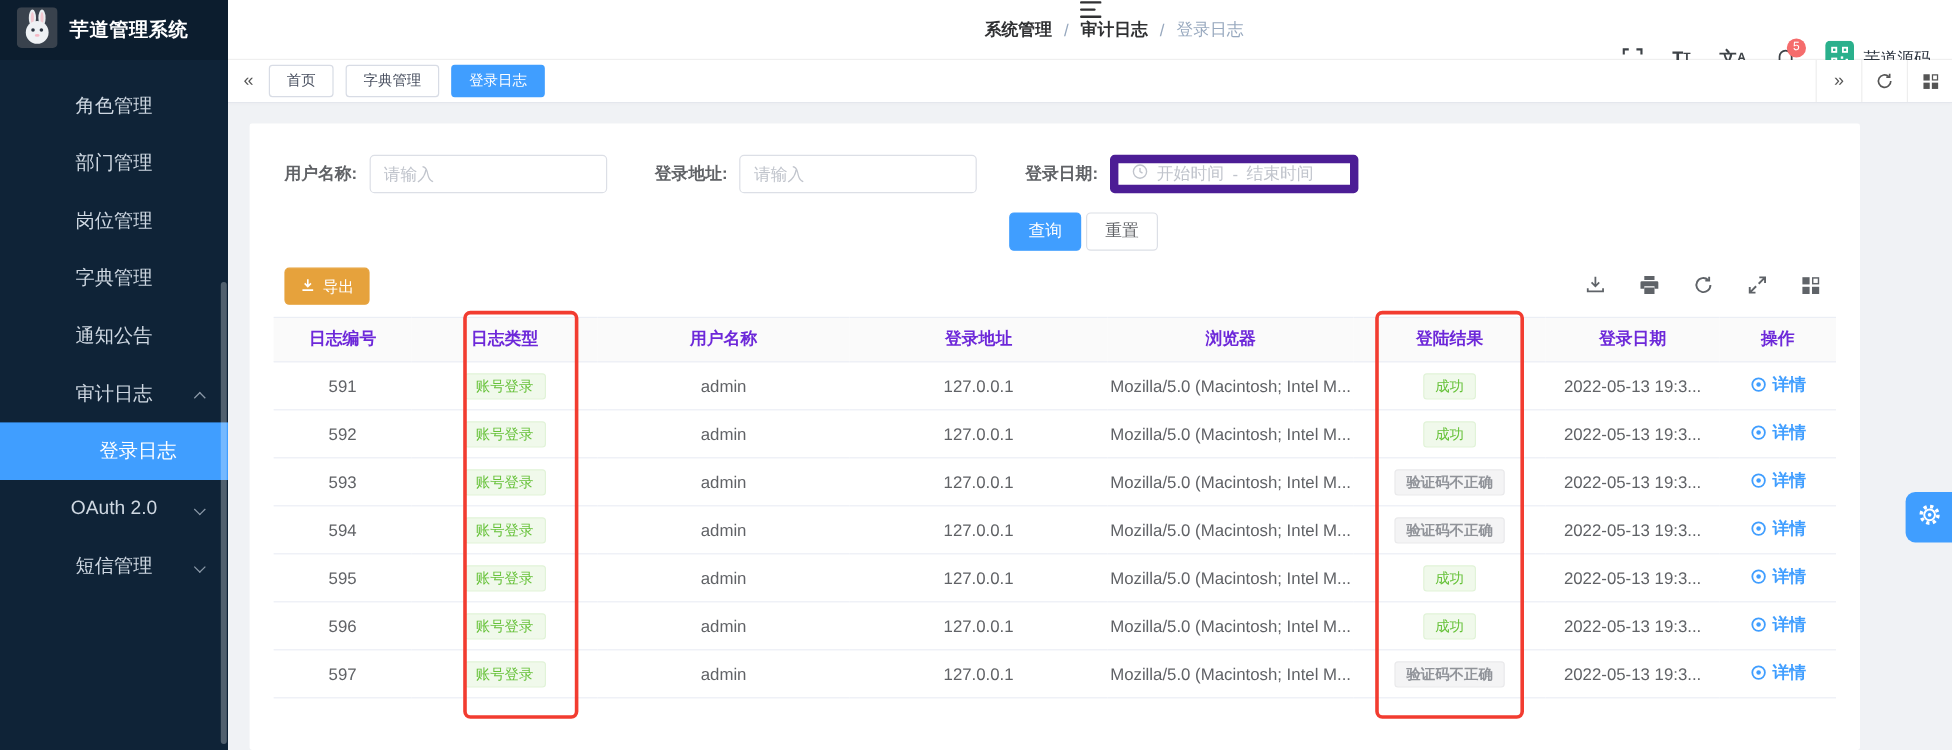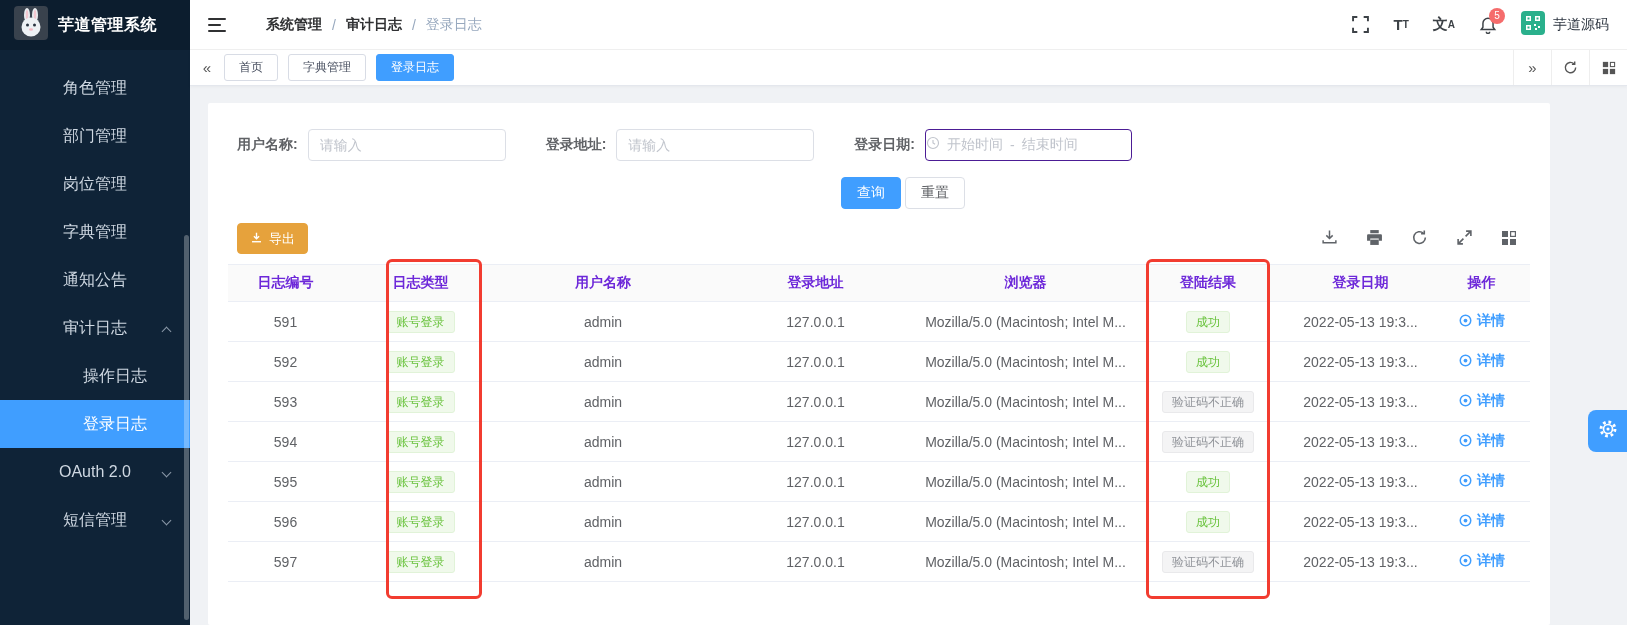--- a/index.html
+++ b/index.html
@@ -21,21 +21,21 @@
   .menu-item.active{background:var(--primary);color:#fff;}
   .chev{position:absolute;right:20px;top:21px;width:7px;height:7px;
     border-right:1.5px solid #8b99a8;border-bottom:1.5px solid #8b99a8;}
   .chev.down{transform:rotate(45deg);}
   .chev.up{transform:rotate(-135deg);top:24px;}
   .side-scroll{position:absolute;right:1px;top:235px;width:5px;height:385px;border-radius:3px;
     background:rgba(255,255,255,.28);}
 
   
   .header{position:absolute;left:190px;top:0;right:0;height:50px;background:#fff;
-    display:flex;align-items:center;padding:0 18px;border-bottom:1px solid #f0f0f0;}
+    display:flex;align-items:center;padding:0 18px;border-bottom:1px solid #f0f0f0;flex-direction:column;}
   .hamburger{display:flex;cursor:pointer;color:#303133;}
   .breadcrumb{display:flex;align-items:center;gap:10px;margin-left:40px;font-size:14px;}
   .bc{color:#303133;font-weight:700;cursor:pointer;}
   .bc.last{color:#97a8be;font-weight:400;cursor:default;}
   .bc-sep{color:#97a8be;}
   .header-right{margin-left:auto;display:flex;align-items:center;gap:24px;color:#4e5256;}
   .hicon{display:flex;align-items:center;cursor:pointer;position:relative;color:#3d4247;}
   .txticon{font-weight:700;font-size:15px;color:#3d4247;}
   .txticon small{font-size:10px;font-weight:700;}
   .badge{position:absolute;top:-8px;left:10px;min-width:16px;height:16px;border-radius:9px;
@@ -57,22 +57,22 @@
 
   
   .card{position:absolute;left:208px;top:103px;width:1342px;height:522px;background:#fff;border-radius:2px;}
   .filter-row{position:absolute;top:26px;left:29px;display:flex;align-items:center;}
   .fgroup{display:flex;align-items:center;}
   .fgroup + .fgroup{margin-left:40px;}
   .flabel{font-size:14px;font-weight:700;color:#606266;margin-right:10px;white-space:nowrap;}
   .inp{width:198px;height:32px;border:1px solid #dcdfe6;border-radius:4px;padding:0 11px;
     font-size:14px;color:#606266;outline:none;}
   .inp::placeholder{color:#c0c4cc;}
-  .datebox{width:207px;height:32px;border:1px solid #4c1d95;border-radius:4px;display:flex;
-    align-items:center;padding:0 0;gap:7px;cursor:pointer;color:#c0c4cc;}
+  .datebox{width:207px;height:32px;border:7px solid #4c1d95;border-radius:4px;display:flex;
+    align-items:center;padding:0 11px;gap:7px;cursor:pointer;color:#c0c4cc;}
   .datebox .ph{font-size:14px;color:#c0c4cc;}
   .btn-row{position:absolute;top:74px;left:0;width:100%;display:flex;justify-content:center;gap:4px;padding-left:48px;}
   .btn{height:32px;border-radius:4px;font-size:14px;padding:0 15px;cursor:pointer;}
   .btn-primary{background:var(--primary);border:1px solid var(--primary);color:#fff;}
   .btn-plain{background:#fff;border:1px solid #dcdfe6;color:#606266;}
   .export-btn{position:absolute;top:120px;left:29px;height:31px;background:var(--warning);
     border:1px solid var(--warning);color:#fff;border-radius:4px;padding:0 12px;font-size:13px;
     display:flex;align-items:center;gap:6px;cursor:pointer;}
   .table-icons{position:absolute;top:126px;right:33px;display:flex;gap:28px;color:#5f6368;}
   .table-icons .hicon{color:#5f6368;}
@@ -81,21 +81,21 @@
   .table-wrap{position:absolute;top:161px;left:20px;width:1302px;}
   table{width:100%;border-collapse:collapse;table-layout:fixed;}
   col.c1{width:115px}col.c2{width:155px}col.c3{width:210px}col.c4{width:215px}
   col.c5{width:205px}col.c6{width:160px}col.c7{width:145px}col.c8{width:97px}
   thead th{height:37px;background:#fafafa;border-top:1px solid #ebeef5;border-bottom:1px solid #ebeef5;
     font-size:14px;font-weight:700;color:#6d28d9;text-align:center;}
   tbody td{height:40px;border-bottom:1px solid #ebeef5;font-size:14px;color:#606266;text-align:center;
     white-space:nowrap;overflow:hidden;}
   .tag{display:inline-block;padding:2px 9px;font-size:12px;line-height:16px;border-radius:3px;}
   .tag.success{background:#f0f9eb;border:1px solid #e1f3d8;color:var(--success);}
-  .tag.info{background:#f4f4f5;border:1px solid #e9e9eb;color:var(--info);}
+  .tag.info{background:#f4f4f5;border:1px solid #e9e9eb;color:var(--info);font-weight:bold;}
   .detail-link{color:var(--primary);display:inline-flex;align-items:center;gap:4px;cursor:pointer;
     font-size:14px;font-weight:700;text-decoration:none;}
   .anno{position:absolute;border:3px solid var(--annotation);border-radius:6px;pointer-events:none;}
   .anno1{left:158px;top:-5px;width:96px;height:340px;}
   .anno2{left:918px;top:-5px;width:124px;height:340px;}
 
   
   .gear-fab{position:absolute;right:0;top:410px;width:39px;height:42px;background:var(--primary);
     border-radius:8px 0 0 8px;display:flex;align-items:center;justify-content:center;cursor:pointer;}
 </style>
@@ -133,23 +133,20 @@
         </div>
         <div class="menu-item">
           <span class="mlabel">字典管理</span>
         </div>
         <div class="menu-item">
           <span class="mlabel">通知公告</span>
         </div>
         <div class="menu-item">
           <span class="mlabel">审计日志</span>
           <span class="chev up"></span>
-        </div>
-        <div class="menu-item child">
-          <span class="mlabel">操作日志</span>
         </div>
         <div class="menu-item child active">
           <span class="mlabel">登录日志</span>
         </div>
         <div class="menu-item">
           <span class="mlabel">OAuth 2.0</span>
           <span class="chev down"></span>
         </div>
         <div class="menu-item">
           <span class="mlabel">短信管理</span>

